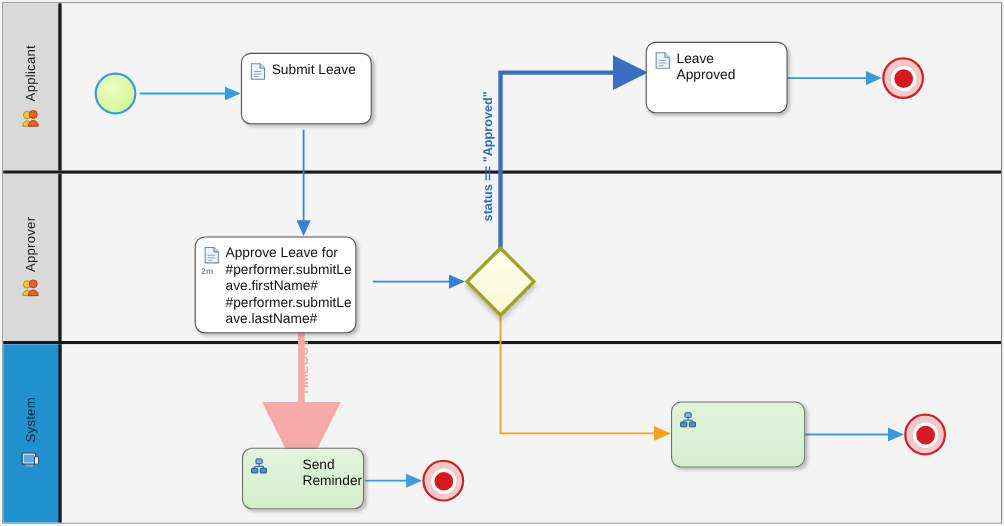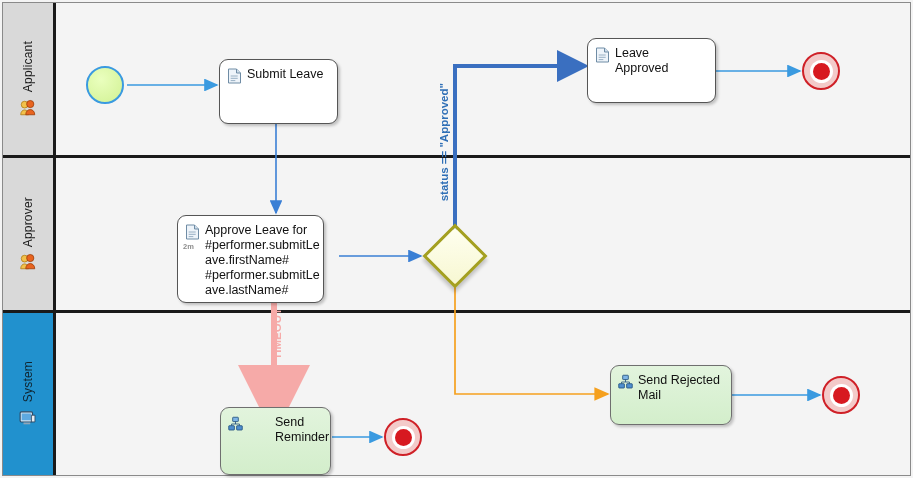--- a/index.html
+++ b/index.html
@@ -229,21 +229,21 @@
       <line x1="271" y1="300" x2="271" y2="398" stroke="#f6aaa8" stroke-width="6" marker-end="url(#ar-pink)"></line>
 
       <line x1="329" y1="434" x2="379" y2="434" stroke="#3a9ae0" stroke-width="1.6" marker-end="url(#ar-blue)"></line>
     </svg>
 
     <span class="edge-label approved" style="left:435px; top:80px;">status == "Approved"</span>
     <span class="edge-label timeout" style="left:268px; top:305px;">TIMEOUT</span>
 
     <div class="node start-event" style="left:83px; top:63px;"></div>
 
-    <div class="node task" style="left:216px; top:56px; width:119px; height:65px;">
+    <div class="node task" style="left:216px; top:45px; width:119px; height:65px;">
       <svg class="task-icon" viewBox="0 0 14 16">
         <path d="M1 1h8l4 4v10H1z" fill="#eef4fa" stroke="#6f8ca5" stroke-width="1"></path>
         <path d="M9 1v4h4" fill="#cfdeec" stroke="#6f8ca5" stroke-width="1"></path>
         <path d="M3.2 8h7M3.2 10.3h7M3.2 12.6h4.6" stroke="#8fa8bd" stroke-width=".9"></path>
       </svg>
       <span class="task-text">Submit Leave</span>
     </div>
 
     <div class="node task" style="left:584px; top:35px; width:129px; height:65px;">
       <svg class="task-icon" viewBox="0 0 14 16">
@@ -266,40 +266,38 @@
       <span class="task-text">Approve Leave for
 #performer.submitLe
 ave.firstName#
 #performer.submitLe
 ave.lastName#</span>
       <span class="dur-badge">2m</span>
     </div>
 
     <div class="node gateway" style="left:429px; top:230px;"></div>
 
-    <div class="node task script" style="left:217px; top:404px; width:111px; height:68px;gap:32px;">
+    <div class="node task script" style="left:217px; top:404px; width:111px; height:56px;gap:32px;">
       <svg class="task-icon" viewBox="0 0 16 16">
         <rect x="5" y="0.8" width="6" height="4.6" rx=".6" fill="#7fb5e6" stroke="#23527e" stroke-width=".9"></rect>
         <rect x="0.8" y="9.8" width="6" height="4.6" rx=".6" fill="#4f8fd0" stroke="#23527e" stroke-width=".9"></rect>
         <rect x="9.2" y="9.8" width="6" height="4.6" rx=".6" fill="#4f8fd0" stroke="#23527e" stroke-width=".9"></rect>
         <path d="M8 5.4v2.6M3.8 9.8V8h8.4v1.8" stroke="#23527e" stroke-width=".9" fill="none"></path>
       </svg>
       <span class="task-text">Send
 Reminder</span>
     </div>
 
     <div class="node end-event" style="left:381px; top:415px;"></div>
 
     <div class="node task script" style="left:607px; top:362px; width:122px; height:60px;">
       <svg class="task-icon" viewBox="0 0 16 16">
         <rect x="5" y="0.8" width="6" height="4.6" rx=".6" fill="#7fb5e6" stroke="#23527e" stroke-width=".9"></rect>
         <rect x="0.8" y="9.8" width="6" height="4.6" rx=".6" fill="#4f8fd0" stroke="#23527e" stroke-width=".9"></rect>
         <rect x="9.2" y="9.8" width="6" height="4.6" rx=".6" fill="#4f8fd0" stroke="#23527e" stroke-width=".9"></rect>
         <path d="M8 5.4v2.6M3.8 9.8V8h8.4v1.8" stroke="#23527e" stroke-width=".9" fill="none"></path>
       </svg>
-      <span class="task-text">Send Rejected
-Mail</span>
     </div>
 
     <div class="node end-event" style="left:819px; top:373px;"></div>
 
   </div>
 </div>
 
 </body></html>

